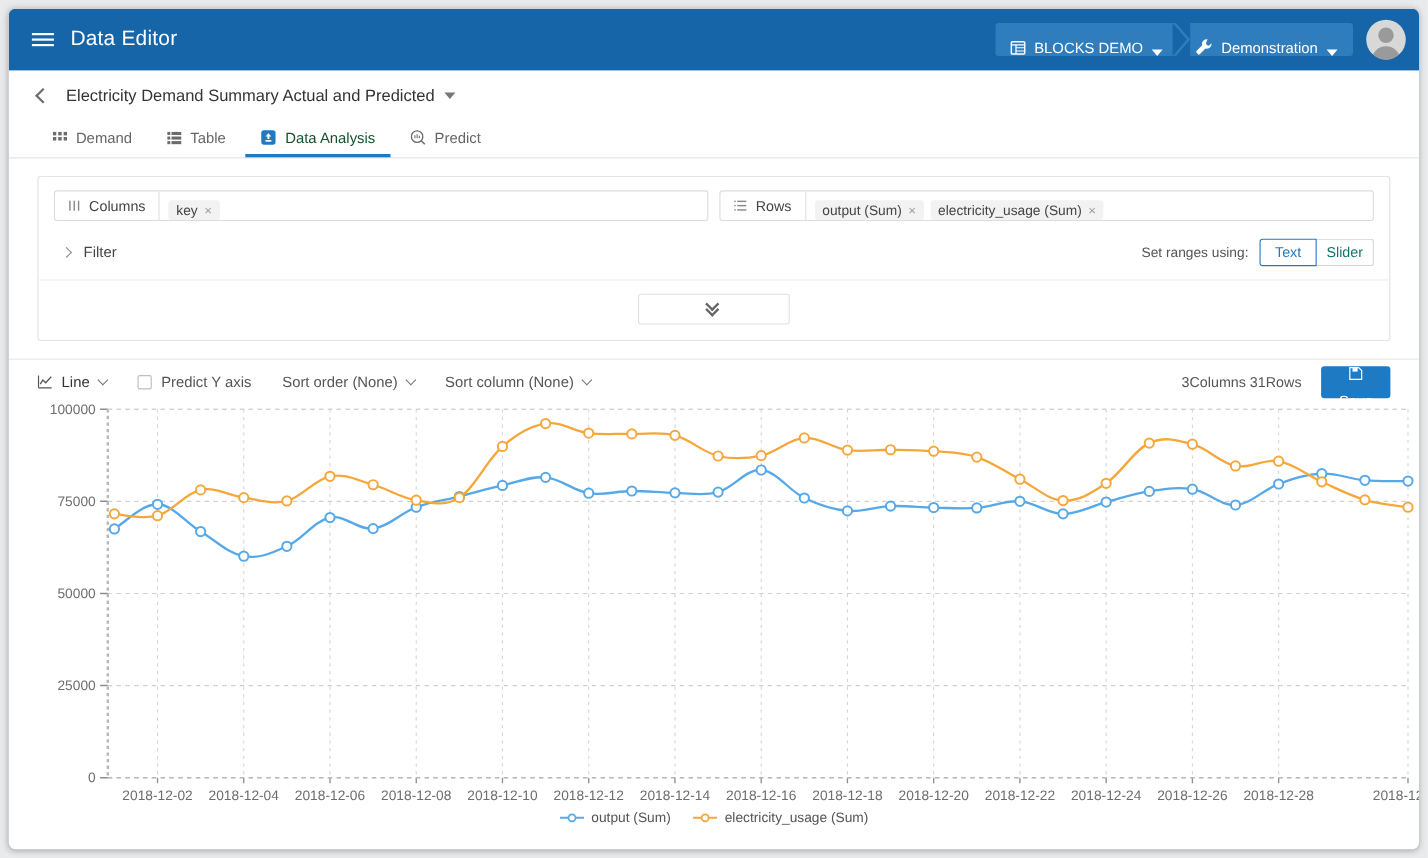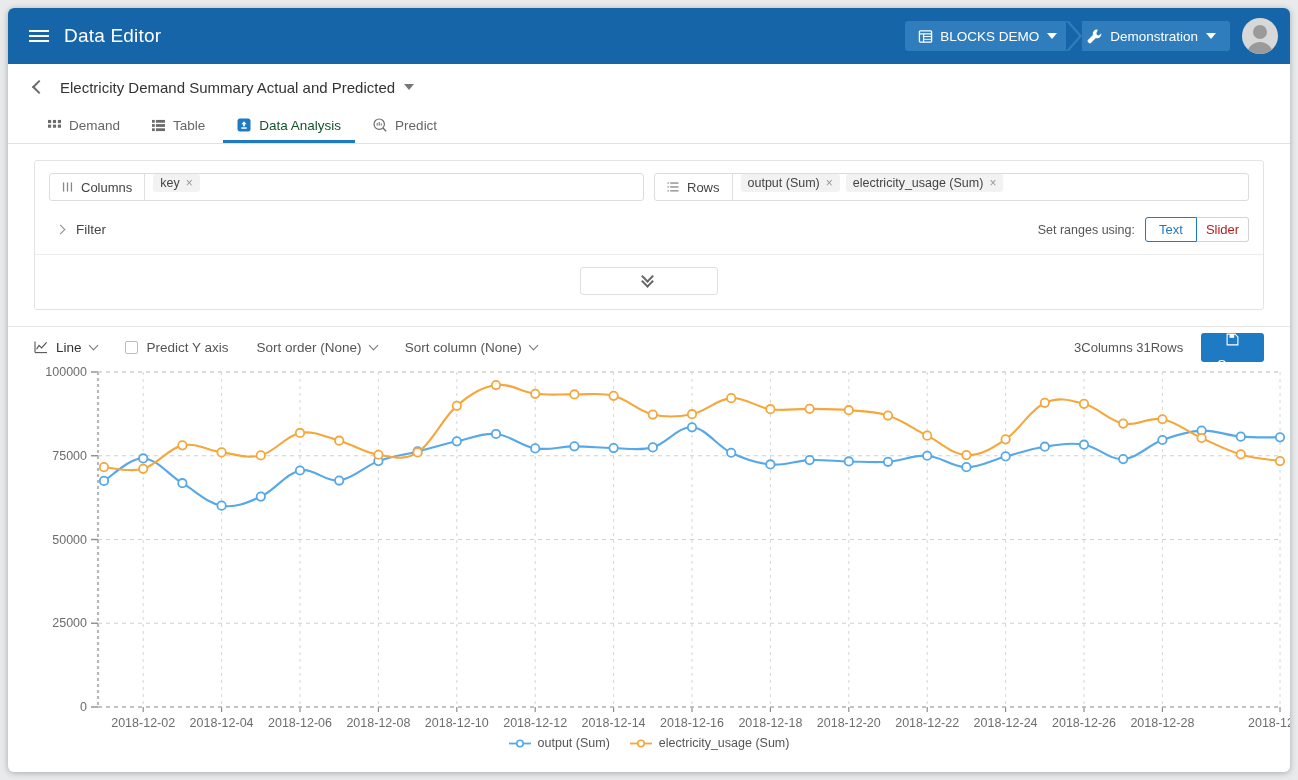--- a/index.html
+++ b/index.html
@@ -31,21 +31,21 @@
   .hamburger span {
     position:absolute; left:3px; width:20px; height:2px; background:#fff;
   }
   .hamburger span:nth-child(1){ top:7px; }
   .hamburger span:nth-child(2){ top:12px; }
   .hamburger span:nth-child(3){ top:17px; }
   .app-title { color:#fff; font-size:19px; margin-left:4px; letter-spacing:.2px; }
   .topbar-right { margin-left:auto; display:flex; align-items:center; }
   .crumbs { display:flex; align-items:center; height:30px; }
   .crumb {
-    background:#2f7dbd; color:#fff; height:30px; display:flex; align-items:center;
+    background:#2f7dbd; color:#fff; height:30px; display:flex; align-items:flex-end;
     padding:0 12px; font-size:13.5px; cursor:pointer; position:relative;
   }
   .crumb.first { border-radius:3px 0 0 3px; padding-left:13px; }
   .crumb-sep {
     width:0; height:0; border-top:15px solid transparent; border-bottom:15px solid transparent;
     border-left:13px solid #2f7dbd; position:relative; z-index:2;
   }
   .crumb-sep::after {
     content:""; position:absolute; left:-16px; top:-15px;
     width:0; height:0; border-top:15px solid transparent; border-bottom:15px solid transparent;
@@ -82,21 +82,21 @@
           border-bottom:1px solid #e2e2e2; flex:0 0 34px; }
   .tab { display:flex; align-items:center; height:33px; padding:0 14px; color:#666;
          font-size:13.5px; cursor:pointer; border-bottom:3px solid transparent; margin-right:4px;}
   .tab .ticon { margin-right:8px; display:inline-flex; align-items:center; }
   .tab.active { color:#14532d; border-bottom-color:#1f7ac4; font-weight:normal; }
   
   .panel-wrap { padding:16px 26px 0 26px; }
   .pivot-panel { border:1px solid #e3e3e3; border-radius:3px; background:#fff; }
   .shelf-row { display:flex; padding:12px 14px 6px 14px; gap:10px; }
   .shelf {
-    display:flex; align-items:flex-start; border:1px solid #dcdcdc; border-radius:3px;
+    display:flex; align-items:flex-end; border:1px solid #dcdcdc; border-radius:3px;
     height:28px; flex:1; background:#fff; overflow:hidden;
   }
   .shelf-label {
     display:flex;align-items:center;height:100%;padding:0 12px;
     border-right:1px solid #e0e0e0; color:#444; font-size:13px; white-space:nowrap;
   }
   .shelf-label .si { margin-right:8px; display:inline-flex; }
   .shelf-items { display:flex; align-items:center; gap:6px; padding-left:8px; }
   .pill {
     background:#f2f2f2; border-radius:3px; padding:2px 7px; font-size:12.5px; color:#444;
@@ -108,21 +108,21 @@
   .filter-chevron {
     width:7px;height:7px;border-top:1.6px solid #8a8a8a;border-right:1.6px solid #8a8a8a;
     transform:rotate(45deg); margin-right:12px;
   }
   .filter-label { font-size:13.5px; color:#444; }
   .ranges { margin-left:auto; display:flex; align-items:center; gap:10px; }
   .ranges-label { font-size:12.5px; color:#555; }
   .seg { display:flex; }
   .seg-btn {
     height:25px; min-width:52px; display:flex; align-items:center; justify-content:center;
-    border:1px solid #d4d4d4; font-size:13px; color:#b91c1c; background:#fff; cursor:pointer;
+    border:1px solid #d4d4d4; font-size:13px; color:#0f766e; background:#fff; cursor:pointer;
   }
   .seg-btn.first { border-radius:3px 0 0 3px; }
   .seg-btn.last  { border-radius:0 3px 3px 0; border-left:none; }
   .seg-btn.active { color:#1f7ac4; border-color:#1f7ac4; position:relative; z-index:2; }
   .expand-row { display:flex; justify-content:center; padding:12px 0 14px 0; }
   .expand-btn {
     width:138px;height:28px;border:1px solid #e0e0e0;border-radius:3px;background:#fff;
     display:flex;align-items:center;justify-content:center;cursor:pointer;
   }
   .chev2 { position:relative; width:14px; height:14px; }

